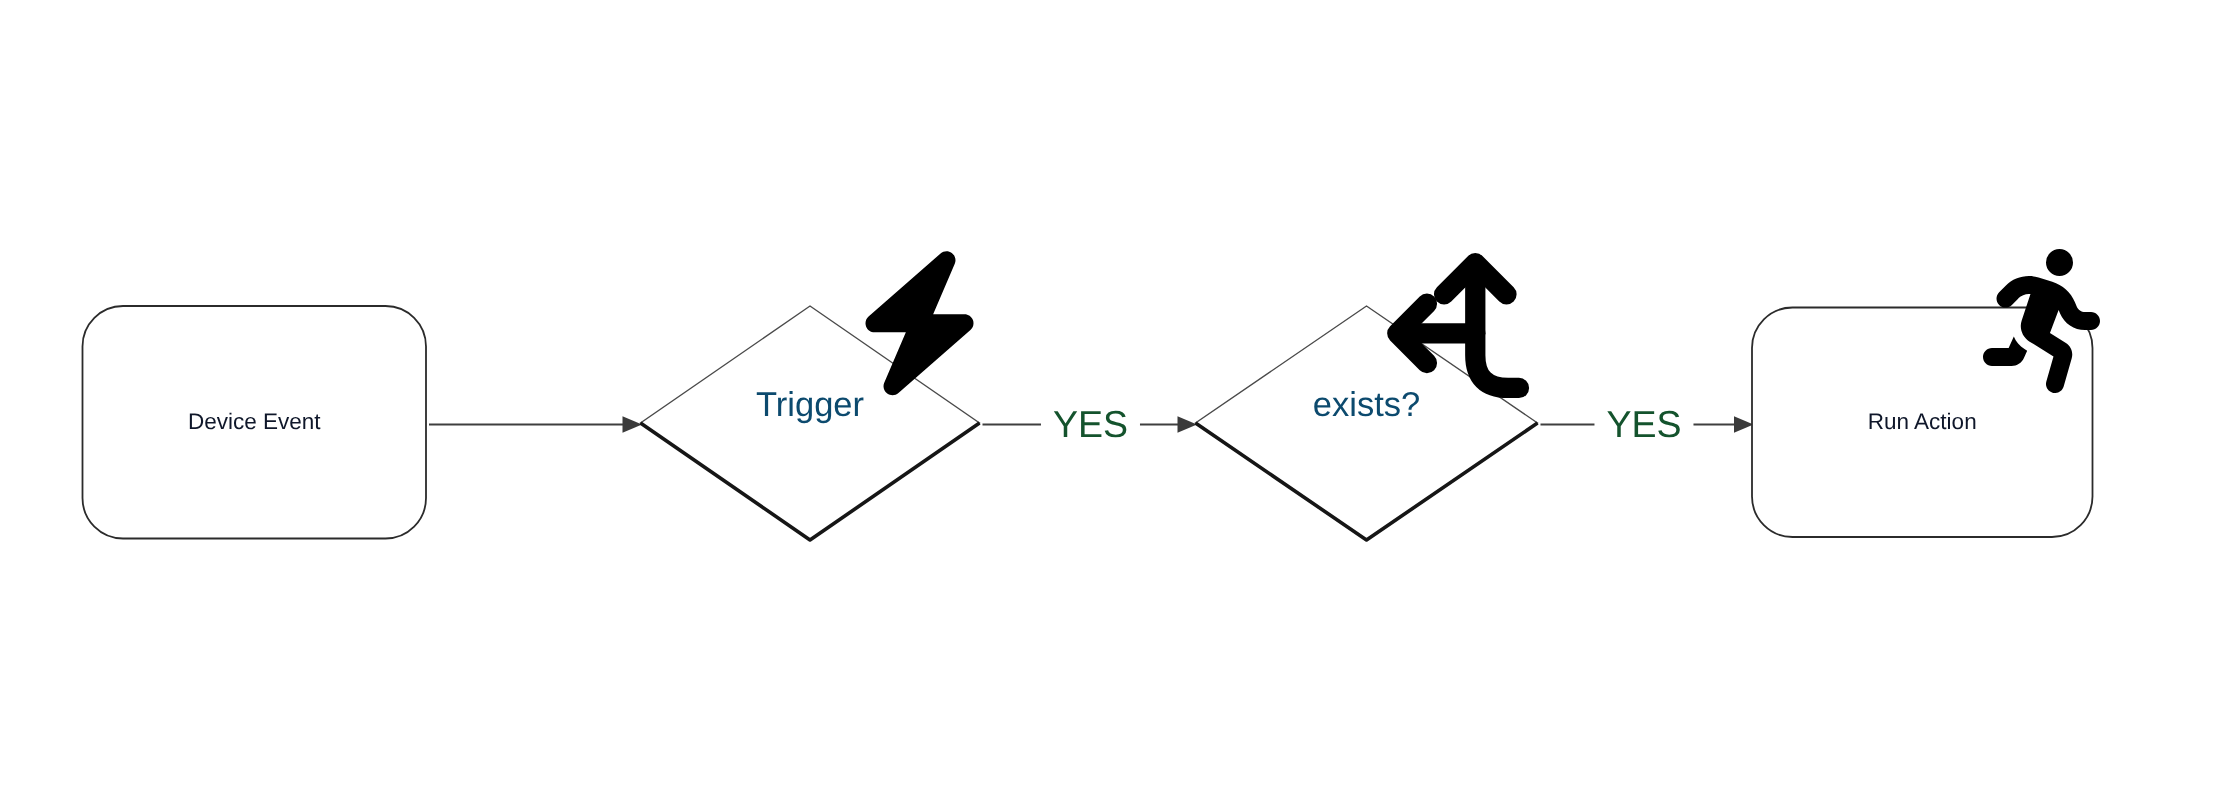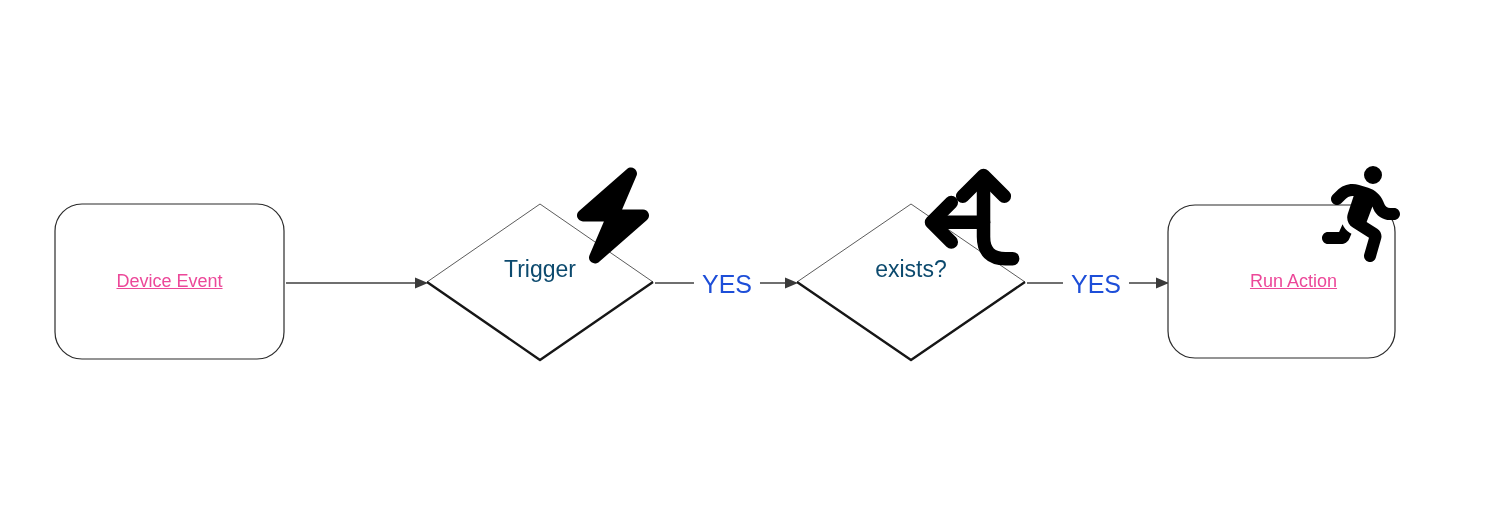--- a/index.html
+++ b/index.html
@@ -19,39 +19,38 @@
   #shapes-layer {
     position: absolute;
     left: 0; top: 0;
     width: 1485px; height: 523px;
   }
   .node-label {
     position: absolute;
     display: flex;
     align-items: center;
     justify-content: center;
-    font-size: 18px;
-    color: #ec4899;
+    font-size: 15px;
+    color: #0f172a;
     pointer-events: none;
-    text-decoration: underline;
   }
   .diamond-label {
     position: absolute;
     text-align: center;
     line-height: 29px;
     font-size: 23px;
     color: #0c4a6e;
   }
   .edge-label {
     position: absolute;
     transform: translate(-50%, -50%);
     background: #ffffff;
     padding: 0 8px;
     font-size: 25px;
-    color: #1d4ed8;
+    color: #14532d;
     white-space: nowrap;
   }
   .icon {
     position: absolute;
   }
 </style>
 </head>
 <body>
 
 <div id="canvas">
@@ -81,21 +80,21 @@
   <div class="node-label" style="left:55px; top:204px; width:229px; height:155px;">Device Event</div>
 
   <div class="diamond-label" style="left:440px; top:255px; width:200px;">
     <div>Trigger</div>
   </div>
 
   <div class="diamond-label" style="left:811px; top:255px; width:200px;">
     <div>exists?</div>
   </div>
 
-  <div class="node-label" style="left:1168px; top:205px; width:227px; height:153px;margin-left:12px;">Run Action</div>
+  <div class="node-label" style="left:1168px; top:205px; width:227px; height:153px;">Run Action</div>
 
   <div class="edge-label" style="left:727px; top:284px;">YES</div>
   <div class="edge-label" style="left:1096px; top:284px;">YES</div>
 
   <svg class="icon" style="left:571px; top:167px;" width="84" height="97" viewBox="0 0 448 512">
     <path fill="#000000" d="M349.4 44.6c5.9-13.7 1.5-29.7-10.6-38.5s-28.6-8-39.9 1.8l-256 224c-10 8.8-13.6 22.9-8.9 35.3S50.7 288 64 288H175.5L98.6 467.4c-5.9 13.7-1.5 29.7 10.6 38.5s28.6 8 39.9-1.8l256-224c10-8.8 13.6-22.9 8.9-35.3s-16.6-20.7-29.9-20.7H272.5L349.4 44.6z"></path>
   </svg>
 
   <svg class="icon" style="left:918px; top:164px;" width="104" height="104" viewBox="0 0 100 100">
     <g fill="none" stroke="#000000" stroke-width="13" stroke-linecap="round" stroke-linejoin="round">

